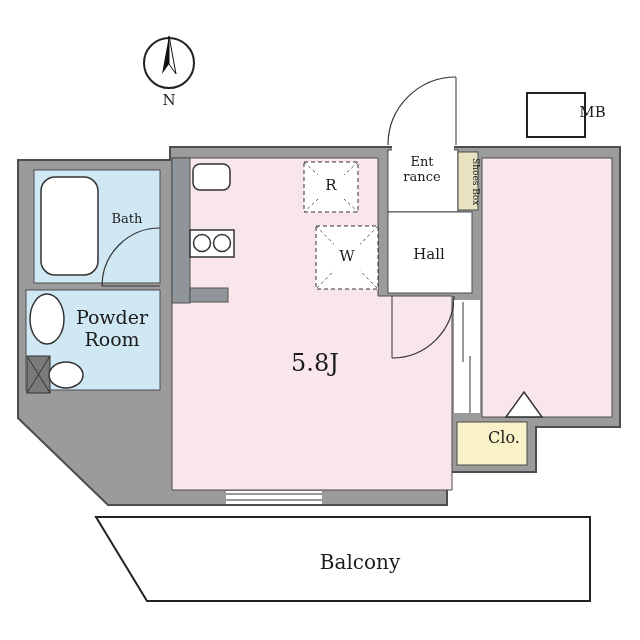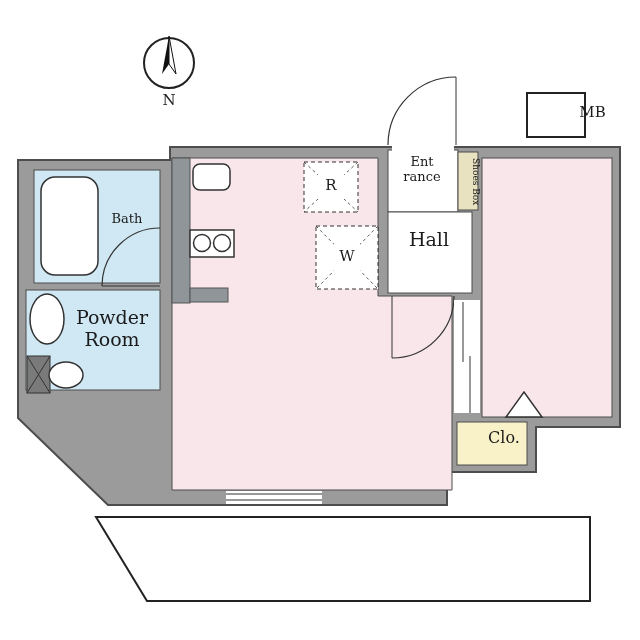--- a/index.html
+++ b/index.html
@@ -28,21 +28,21 @@
 
   
   .lbl{position:absolute;color:#1b1b1b;text-align:center;line-height:1.18;}
   .blockline{display:block;}
   .lbl-n{left:157px;top:92px;width:24px;font-size:15px;}
   .lbl-mb{left:527px;top:104px;width:59px;font-size:15px;margin-left:36px;}
   .lbl-bath{left:90px;top:202px;width:74px;font-size:13px;margin-top:9px;}
   .lbl-powder{left:60px;top:306px;width:104px;font-size:19px;}
   .lbl-dk{left:252px;top:349px;width:126px;font-size:24px;}
   .lbl-bed{left:500px;top:231px;width:96px;font-size:24px;}
-  .lbl-hall{left:398px;top:228px;width:62px;font-size:19px;}
+  .lbl-hall{left:398px;top:246px;width:62px;font-size:15px;}
   .lbl-ent{left:390px;top:154px;width:64px;font-size:13px;}
   .lbl-shoes{left:456px;top:154px;width:24px;height:56px;font-size:9px;
              writing-mode:vertical-rl;line-height:1.1;text-align:center;}
   .lbl-clo{left:457px;top:429px;width:70px;font-size:16px;padding-left:12px;}
   .lbl-balcony{left:295px;top:551px;width:130px;font-size:20px;}
   .lbl-r{left:317px;top:177px;width:28px;font-size:15px;}
   .lbl-w{left:333px;top:248px;width:28px;font-size:15px;}
 </style>
 </head>
 <body>
@@ -117,28 +117,30 @@
     <line x1="378" y1="226" x2="316" y2="289" class="dashline"></line>
     <rect x="334" y="244" width="26" height="27" class="gap"></rect>
   </svg>
 
   <div class="lbl lbl-n">N</div>
   <div class="lbl lbl-mb">MB</div>
   <div class="lbl lbl-bath">Bath</div>
   <div class="lbl lbl-powder">Powder Room</div>
 
   <div class="lbl lbl-dk">
+    <span class="blockline">5.8J</span>
   </div>
 
 
   <div class="lbl lbl-hall">Hall</div>
 
   <div class="lbl lbl-ent">
     <span class="blockline">Ent</span>
     <span class="blockline">rance</span>
   </div>
 
   <div class="lbl lbl-shoes">Shoes Box</div>
   <div class="lbl lbl-clo">Clo.</div>
+  <div class="lbl lbl-balcony">Balcony</div>
   <div class="lbl lbl-r">R</div>
   <div class="lbl lbl-w">W</div>
 
 </div>
 
 </body></html>

